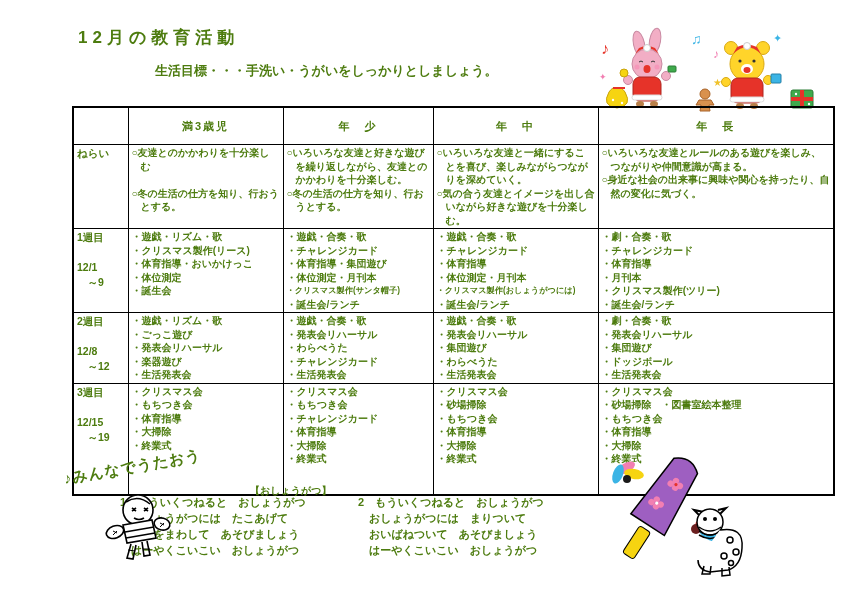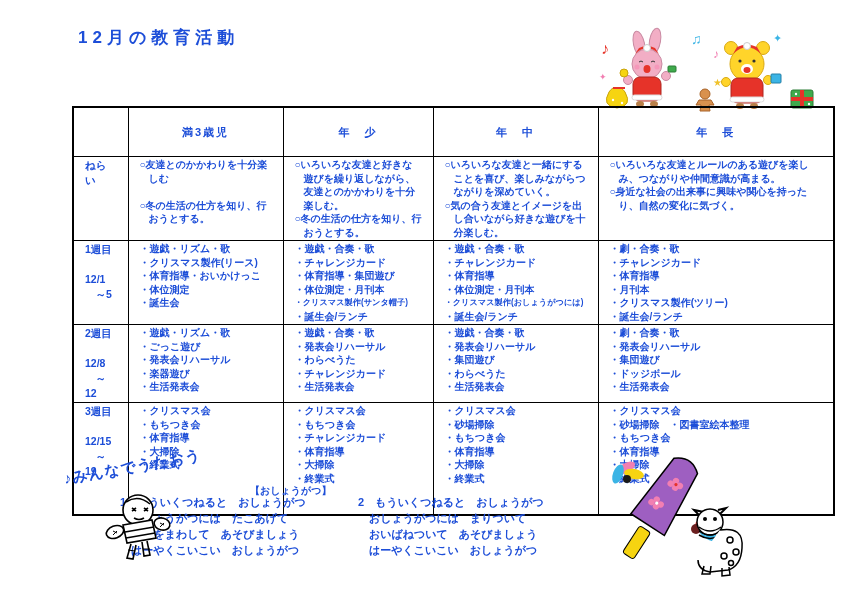--- a/index.html
+++ b/index.html
@@ -1,45 +1,46 @@
 <!DOCTYPE html>
 <html><head>
 <meta charset="utf-8">
 <style>
   html,body{margin:0;padding:0;background:#fff;}
   .page{position:relative;width:842px;height:595px;background:#fff;overflow:hidden;
-        font-family:"Liberation Sans","DejaVu Sans",sans-serif;color:#1d4ed8;}
+        font-family:"Liberation Sans","DejaVu Sans",sans-serif;color:#4d7c0f;}
 
   .title{position:absolute;left:78px;top:26px;font-size:17px;font-weight:bold;letter-spacing:5px;}
   .subtitle{position:absolute;left:155px;top:62px;font-size:13px;font-weight:bold;}
 
   table.plan{position:absolute;left:72px;top:106px;width:761px;border-collapse:collapse;
              table-layout:fixed;border:2px solid #000;}
-  .plan th,.plan td{border:1px solid #000;vertical-align:top;padding:1px 11px;font-weight:bold;overflow:hidden;}
-  .plan thead th{height:20px;font-size:11px;text-align:center;vertical-align:middle;padding:14px;letter-spacing:2px;}
+  .plan th,.plan td{border:1px solid #000;vertical-align:top;padding:1px 3px;font-weight:bold;overflow:hidden;}
+  .plan thead th{height:20px;font-size:11px;text-align:center;vertical-align:middle;padding:8px;letter-spacing:2px;}
   .r-aims{height:82px;} .r-w1{height:84px;} .r-w2{height:70px;} .r-w3{height:112px;}
   .label-cell{font-size:10.5px;white-space:pre-wrap;line-height:15px;}
   .li{font-size:10px;line-height:13.5px;padding-left:0.9em;text-indent:-0.9em;}
   .li.small{font-size:8.2px;}
 
   .lead{position:absolute;left:64px;top:470px;font-size:15px;font-weight:bold;
         transform:rotate(-10deg);transform-origin:left center;letter-spacing:1px;}
   .song-title{position:absolute;left:250px;top:484px;font-size:10px;font-weight:bold;}
   .verse{position:absolute;font-size:11px;font-weight:bold;white-space:pre-wrap;line-height:16px;}
   .verse1{left:120px;top:494px;}
   .verse2{left:358px;top:494px;}
 
   .svg-abs{position:absolute;}
 </style>
 </head>
 <body>
 
 <div class="page">
 
   <div class="title">12月の教育活動</div>
+  <div class="subtitle">生活目標・・・手洗い・うがいをしっかりとしましょう。</div>
 
   <svg class="svg-abs" style="left:595px;top:24px" width="240" height="88" viewBox="0 0 240 88">
     <text x="6" y="30" font-size="16" fill="#e63329">♪</text>
     <text x="96" y="20" font-size="14" fill="#3bb4e5">♫</text>
     <text x="118" y="34" font-size="12" fill="#f27fb2">♪</text>
     <text x="178" y="18" font-size="11" fill="#3bb4e5">✦</text>
     <text x="118" y="62" font-size="10" fill="#f0c22b">★</text>
     <text x="4" y="56" font-size="9" fill="#f27fb2">✦</text>
 
     <g>
@@ -135,21 +136,21 @@
           </td>
         <td>
             <div class="li">○いろいろな友達とルールのある遊びを楽しみ、つながりや仲間意識が高まる。</div>
             <div class="li">○身近な社会の出来事に興味や関心を持ったり、自然の変化に気づく。</div>
           </td>
       </tr>
       <tr class="r-w1">
         <td class="label-cell">1週目
 
 12/1
-　～5</td>
+　～9</td>
         <td>
             <div class="li">・遊戯・リズム・歌</div>
             <div class="li">・クリスマス製作(リース)</div>
             <div class="li">・体育指導・おいかけっこ</div>
             <div class="li">・体位測定</div>
             <div class="li">・誕生会</div>
           </td>
         <td>
             <div class="li">・遊戯・合奏・歌</div>
             <div class="li">・チャレンジカード</div>

